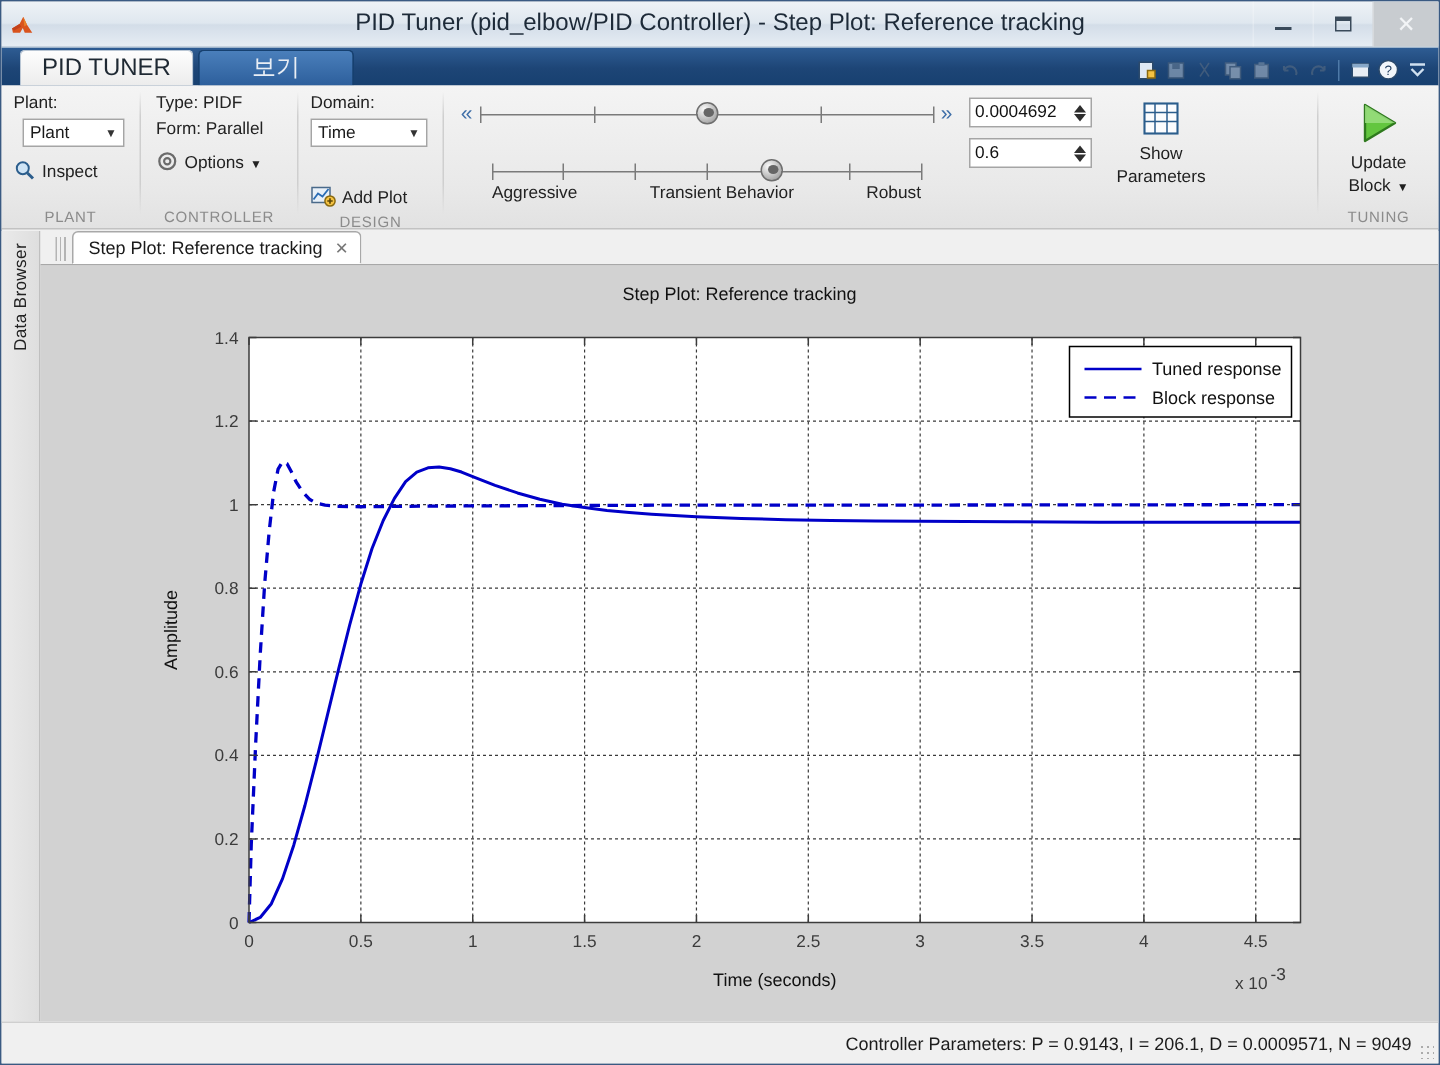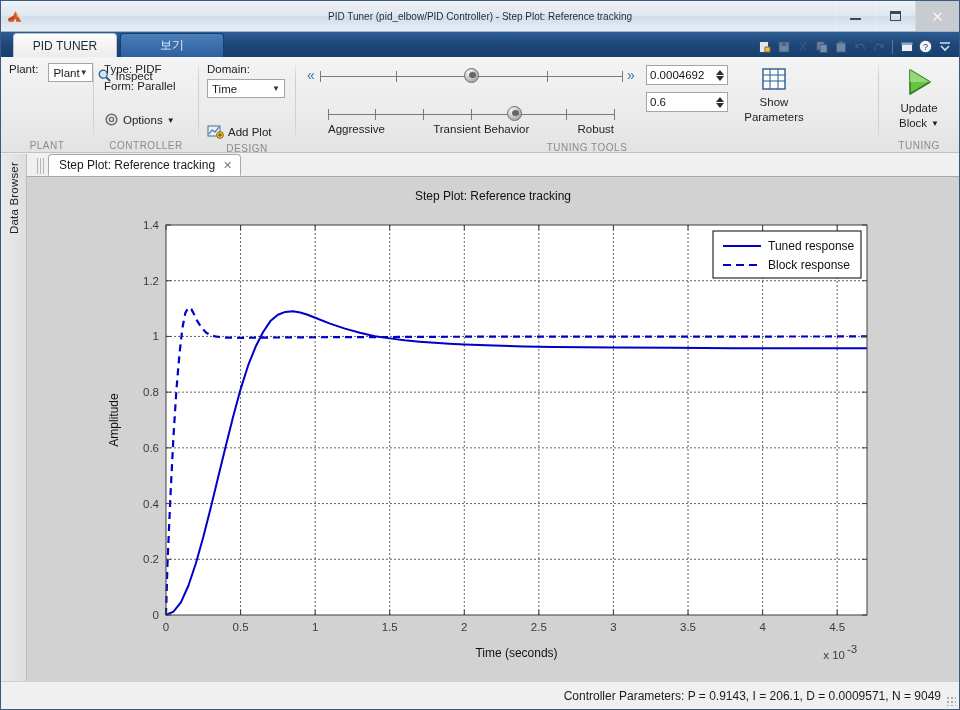--- a/index.html
+++ b/index.html
@@ -23,21 +23,21 @@
   .titlebar {
     position: relative;
     height: 31px;
     background: linear-gradient(to bottom, #eef2f6 0%, #dfe7ef 48%, #d3dde8 52%, #e6edf4 100%);
     border-bottom: 1px solid #9fb5cc;
     display: flex; align-items: center;
   }
   .tb-logo { width: 30px; display:flex; align-items:center; justify-content:center; }
   .tb-title {
     position: absolute; left: 0; right: 0; text-align: center;
-    font-size: 10px; color: #1d2a38; font-weight: 400;
+    font-size: 16px; color: #1d2a38; font-weight: 400;
     pointer-events: none;
   }
   .tb-buttons { margin-left:auto; display:flex; height:100%; align-items:stretch; }
   .tb-btn {
     width: 40px; display:flex; align-items:center; justify-content:center;
     color:#27384a; font-size:13px;
     border-left: 1px solid rgba(255,255,255,0.25);
   }
   .tb-btn.close { background: #c8ccd0; color:#ffffff; width:44px; }
   .glyph-min { display:block; width:11px; height:2px; background:#3a4a5a; margin-top:6px;}
@@ -48,21 +48,21 @@
   .ribbon-tabs {
     height: 25px;
     background: linear-gradient(to bottom,#2e5c93 0%, #1d4576 55%, #174070 100%);
     display: flex; align-items: flex-end;
     padding-left: 12px;
     position: relative;
   }
   .rtab {
     height: 24px; min-width: 104px; padding: 0 14px;
     display: flex; align-items: center; justify-content: center;
-    font-size: 12px; color: #e9eef5;
+    font-size: 16px; color: #e9eef5;
     border-radius: 4px 4px 0 0;
     margin-right: 3px;
     background: linear-gradient(to bottom,#4a7fbb 0%, #2d5f9c 100%);
     border: 1px solid #16406f; border-bottom: none;
   }
   .rtab.active {
     background: linear-gradient(to bottom,#fdfdfd 0%, #ececec 100%);
     color: #1f2933;
     border: 1px solid #b9c6d4; border-bottom: none;
   }
@@ -291,21 +291,21 @@
         <svg width="14" height="14" viewBox="0 0 14 14">
             <path d="M2 3 h10 M3 6 L7 10 L11 6" stroke="#cfe0f0" fill="none" stroke-width="1.6"></path>
           </svg>
       </div>
     </div>
   </div>
 
   <div class="ribbon">
 
     <div class="rgroup" style="width:92px">
-      <div class="rgroup-body" style="flex-direction:row; gap:4px;">
+      <div class="rgroup-body" style="flex-direction:column; gap:4px;">
         <div class="lbl">Plant:</div>
         <div class="combo" style="width:68px; margin-left:6px;">
           <span>Plant</span>
           <span class="caret">▼</span>
         </div>
         <div class="iconbtn" style="margin-top:3px">
           <span>
             <svg width="15" height="15" viewBox="0 0 15 15">
                 <circle cx="6.2" cy="6.2" r="4" fill="#cfe4f5" stroke="#2b5d8c" stroke-width="1.3"></circle>
                 <path d="M9.3 9.3 L13 13" stroke="#2b5d8c" stroke-width="2"></path>
@@ -315,21 +315,21 @@
         </div>
       </div>
       <div class="rgroup-label">PLANT</div>
     </div>
     <div class="rsep"></div>
 
     <div class="rgroup" style="width:104px">
       <div class="rgroup-body" style="flex-direction:column; gap:5px; align-items:flex-start; padding-left:10px;">
         <div class="lbl">Type: PIDF</div>
         <div class="lbl">Form: Parallel</div>
-        <div class="iconbtn" style="margin-top:13px">
+        <div class="iconbtn" style="margin-top:2px">
           <span>
             <svg width="15" height="15" viewBox="0 0 15 15">
                 <circle cx="7.5" cy="7.5" r="5.3" fill="none" stroke="#6b6b6b" stroke-width="1.5"></circle>
                 <circle cx="7.5" cy="7.5" r="2.1" fill="none" stroke="#6b6b6b" stroke-width="1.4"></circle>
               </svg>
           </span>
           <span>Options</span>
           <span class="caret" style="font-size:8px">▼</span>
         </div>
       </div>
@@ -425,21 +425,20 @@
               <svg width="28" height="24" viewBox="0 0 28 24">
                   <rect x="3" y="2" width="22" height="20" fill="#fbfcfe" stroke="#2b5d8c" stroke-width="1.4"></rect>
                   <path d="M3 8 h22 M3 14 h22 M10 2 v20 M18 2 v20" stroke="#2b5d8c" stroke-width="1"></path>
                 </svg>
             </span>
             <span>Show</span>
             <span>Parameters</span>
           </div>
         </div>
       </div>
-      <div class="rgroup-label">TUNING TOOLS</div>
     </div>
     <div class="rsep"></div>
 
     <div class="rgroup" style="width:80px">
       <div class="rgroup-body" style="justify-content:center; padding-top:10px;">
         <div class="bigbtn wide">
           <span>
             <svg width="34" height="30" viewBox="0 0 34 30">
               <path d="M8 3 L28 15 L8 27 Z" fill="#63c63f" stroke="#2f7a1e" stroke-width="1.6" stroke-linejoin="round"></path>
               <path d="M8 3 L28 15 L8 15 Z" fill="#9ade80" opacity="0.85"></path>

